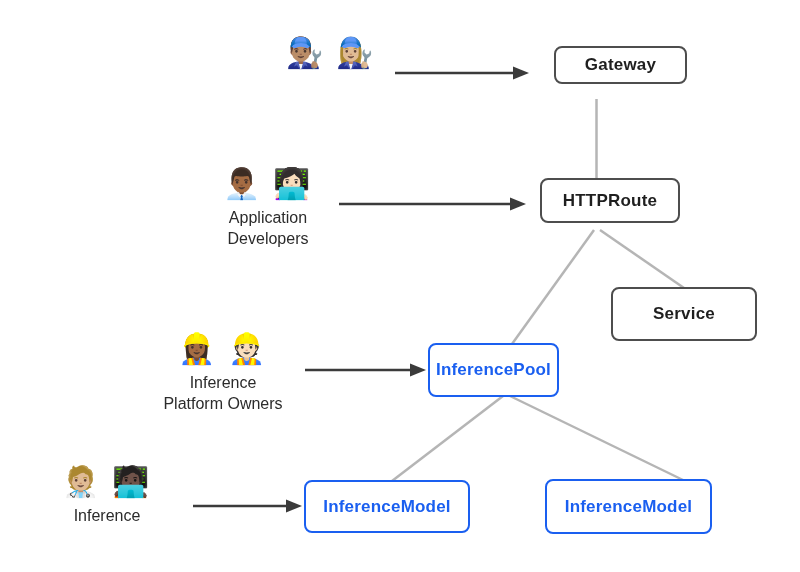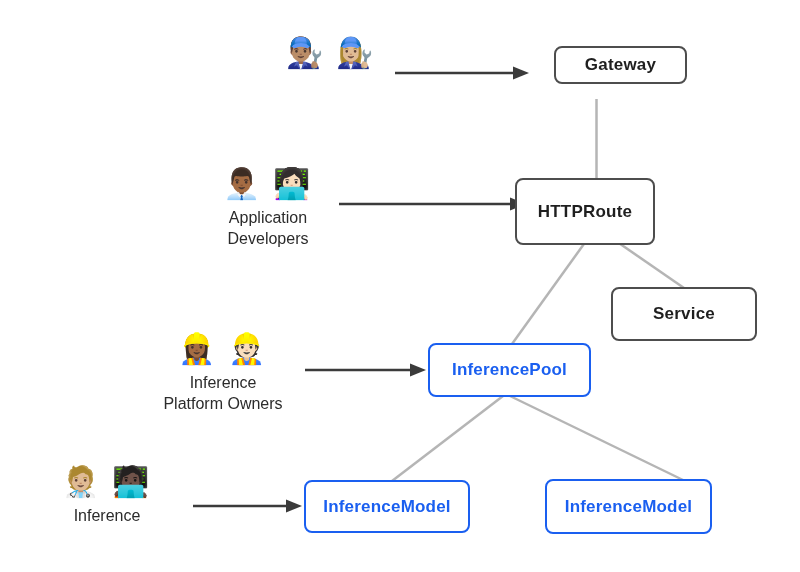--- a/index.html
+++ b/index.html
@@ -129,23 +129,23 @@
 
   <div class="actor" style="left:17px; top:461px;">
     <div class="emojis">🧑🏼‍⚕️ 🧑🏿‍💻</div>
     <div class="actor-label">
       <span>Inference</span><br>
     </div>
   </div>
 
   <div class="node gray" style="left:530px; top:46px; width:133px; height:38px;margin-left:24px;">Gateway</div>
 
-  <div class="node gray" style="left:515px; top:178px; width:140px; height:67px;">HTTPRoute</div>
+  <div class="node gray" style="left:540px; top:178px; width:140px; height:45px;">HTTPRoute</div>
 
   <div class="node gray" style="left:611px; top:287px; width:146px; height:54px;">Service</div>
 
-  <div class="node blue" style="left:428px; top:343px; width:163px; height:54px;">InferencePool</div>
+  <div class="node blue" style="left:428px; top:343px; width:131px; height:54px;">InferencePool</div>
 
   <div class="node blue" style="left:304px; top:480px; width:166px; height:53px;">InferenceModel</div>
 
   <div class="node blue" style="left:545px; top:479px; width:167px; height:55px;">InferenceModel</div>
 
 </div>
 
 </body></html>

